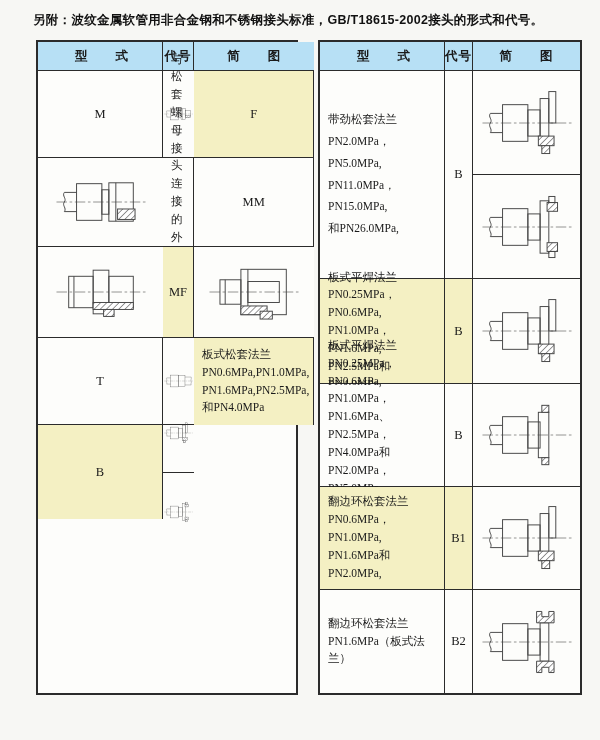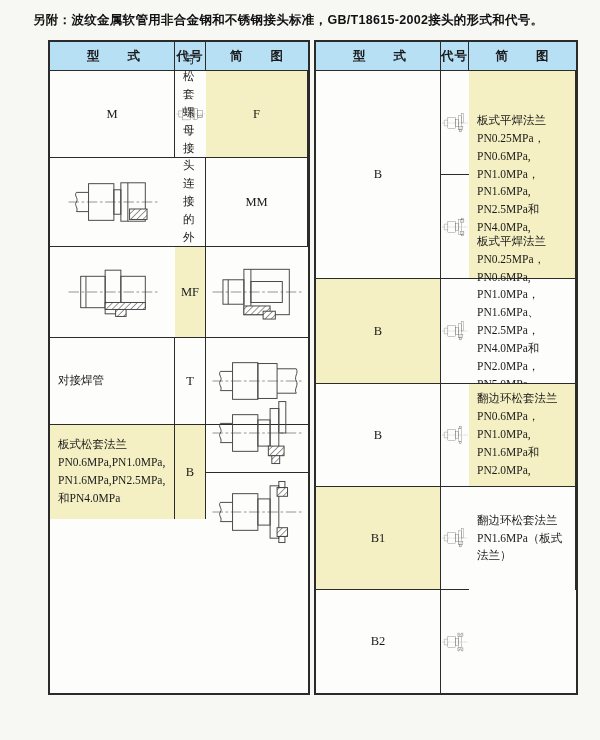--- a/index.html
+++ b/index.html
@@ -7,21 +7,21 @@
   .page {
     position:relative; width:600px; height:740px;
     background:#f7f7f4; overflow:hidden;
     font-family:"Liberation Serif", serif; color:#1a1a1a;
   }
   .title {
     position:absolute; left:33px; top:12px; width:540px;
     font-family:"Liberation Sans", sans-serif;
     font-weight:bold; font-size:12.5px; letter-spacing:0.3px; color:#111;
   }
-  .tables { position:absolute; left:36px; top:40px; display:flex; gap:4px;margin-left:12px; }
+  .tables { position:absolute; left:36px; top:40px; display:flex; gap:20px; }
   .tbl {
     display:grid; height:655px; background:#fdfdfb;
     border:2px solid #2b2b2b;
   }
   .tbl-left  { width:262px; grid-template-columns:125px 31px 1fr; grid-template-rows:29px 87px 89px 91px 87px 94px 1fr; }
   .tbl-right { width:264px; grid-template-columns:125px 28px 1fr; grid-template-rows:29px 208px 105px 103px 103px 1fr; }
   .cell { border-right:1px solid #2b2b2b; border-bottom:1px solid #2b2b2b; background:#fdfdfb; }
   .c-diag { border-right:none; }
   .last { border-bottom:none; }
   .head {
@@ -178,23 +178,20 @@
           </svg>
         </div>
 
       <div class="cell c-code hl">MF</div>
       <div class="cell c-diag">
           <svg class="dg" viewBox="0 0 110 80">
             <use href="#diag-mf"></use>
           </svg>
         </div>
 
-      <div class="cell c-type">
-          <span class="txt">对接焊管</span>
-        </div>
       <div class="cell c-code">T</div>
       <div class="cell c-diag">
           <svg class="dg" viewBox="0 0 110 80">
             <use href="#diag-t"></use>
           </svg>
         </div>
 
       <div class="cell c-type hl last">
           <span class="txt">板式松套法兰
 PN0.6MPa,PN1.0MPa,
@@ -214,20 +211,26 @@
             </svg>
           </div>
       </div>
     </div>
 
     <div class="tbl tbl-right">
       <div class="cell head c-type">型　　式</div>
       <div class="cell head c-code">代号</div>
       <div class="cell head c-diag">简　　图</div>
 
+      <div class="cell c-type lh-wide">
+          <span class="txt">带劲松套法兰
+PN2.0MPa，PN5.0MPa,
+PN11.0MPa，PN15.0MPa,
+和PN26.0MPa,</span>
+        </div>
       <div class="cell c-code">B</div>
       <div class="cell c-diag split">
         <div class="half">
             <svg class="dg" viewBox="0 0 110 80">
               <use href="#diag-fup"></use>
             </svg>
           </div>
         <div class="half">
             <svg class="dg" viewBox="0 0 110 80">
               <use href="#diag-fdn"></use>

